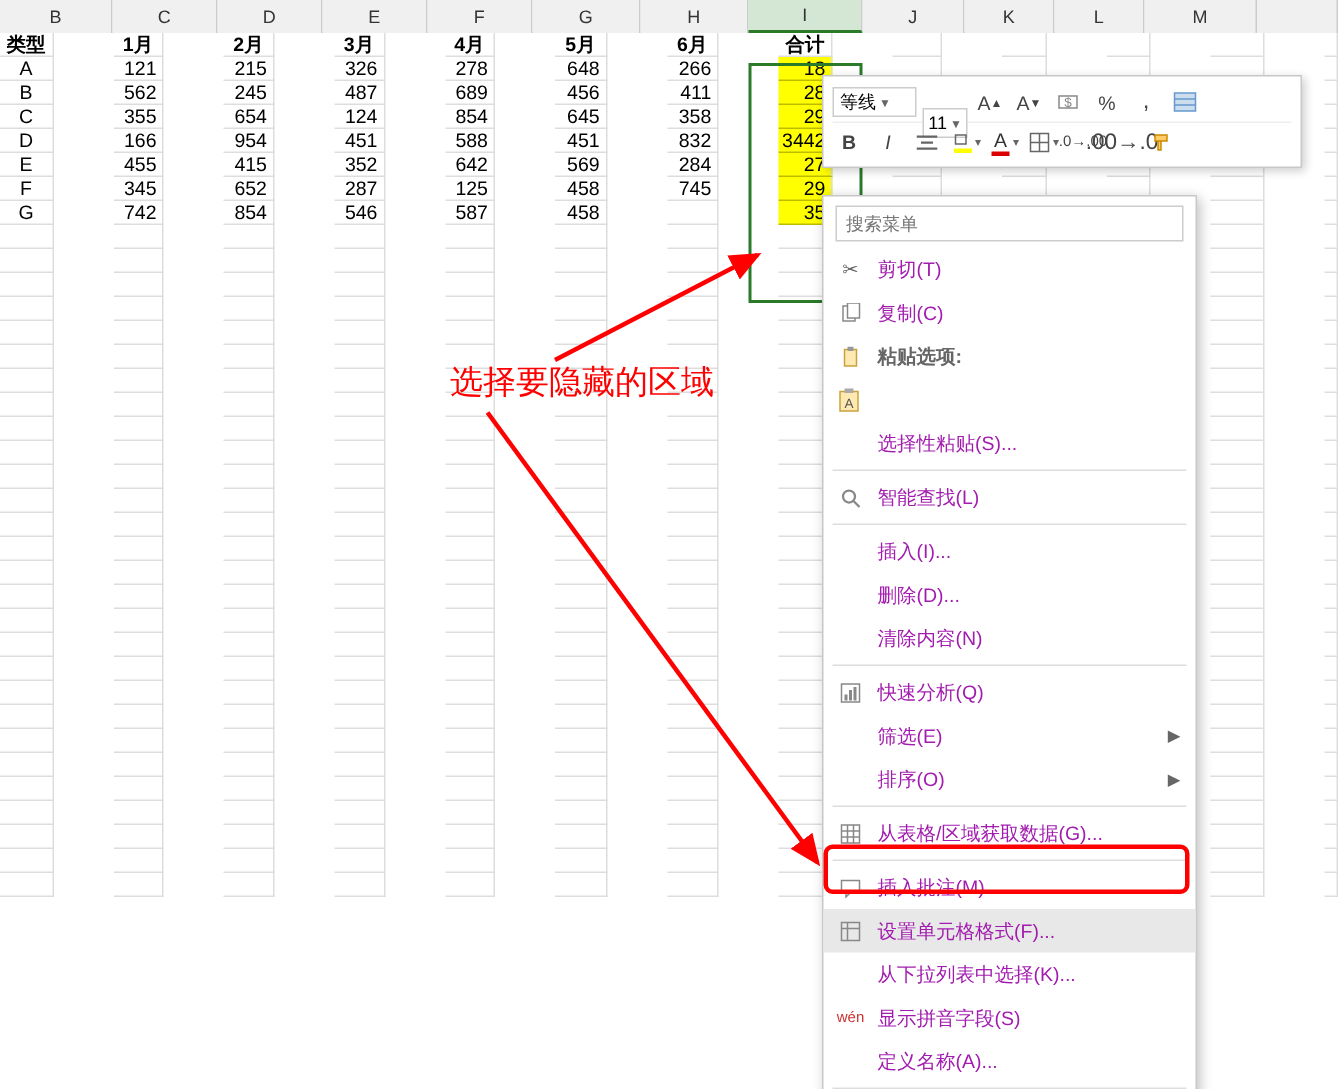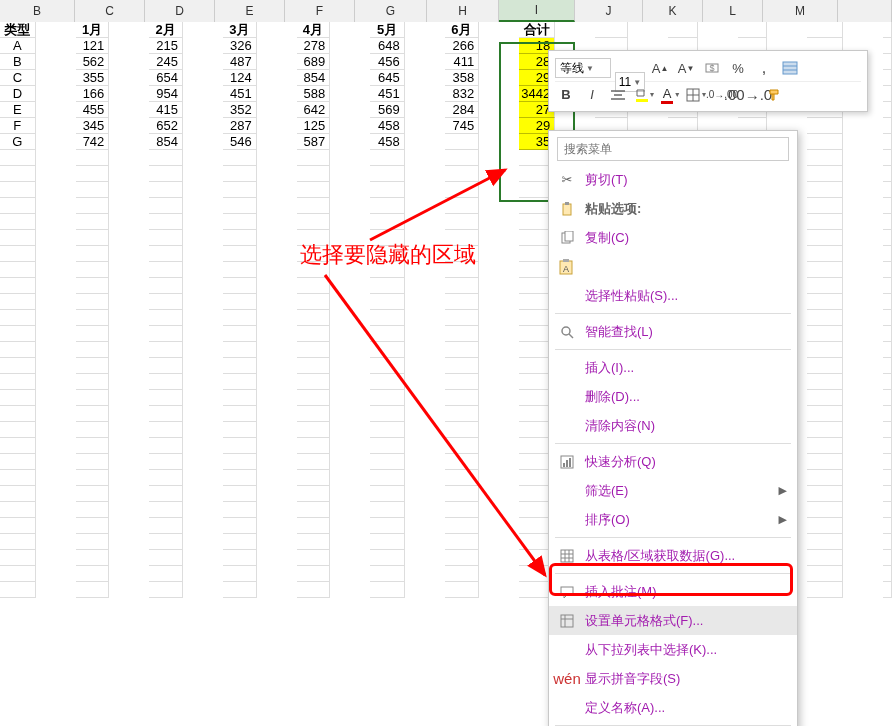--- a/index.html
+++ b/index.html
@@ -822,34 +822,34 @@
   <div class="ctx-search">
     <input type="text" placeholder="搜索菜单" style="">
   </div>
   <div class="ctx-item">
     <span class="ctx-icon">✂</span>
     <span class="ctx-label">剪切(T)</span>
   </div>
   <div class="ctx-item">
     <span class="ctx-icon">
         <svg width="14" height="14">
-          <rect x="3" y="2" width="8" height="11" fill="#ffe9b3" stroke="#c9a23a"></rect>
-          <rect x="5" y="0" width="4" height="3" fill="#999"></rect>
+          <rect x="2" y="2" width="8" height="10" fill="none" stroke="#888"></rect>
+          <rect x="5" y="0" width="8" height="10" fill="#fff" stroke="#888"></rect>
         </svg>
       </span>
-    <span class="ctx-label ctx-label-head">粘贴选项:</span>
+    <span class="ctx-label">复制(C)</span>
   </div>
   <div class="ctx-item">
     <span class="ctx-icon">
         <svg width="14" height="14">
-          <rect x="2" y="2" width="8" height="10" fill="none" stroke="#888"></rect>
-          <rect x="5" y="0" width="8" height="10" fill="#fff" stroke="#888"></rect>
+          <rect x="3" y="2" width="8" height="11" fill="#ffe9b3" stroke="#c9a23a"></rect>
+          <rect x="5" y="0" width="4" height="3" fill="#999"></rect>
         </svg>
       </span>
-    <span class="ctx-label">复制(C)</span>
+    <span class="ctx-label ctx-label-head">粘贴选项:</span>
   </div>
   <div class="ctx-item no-icon">
     <span class="ctx-icon" style="margin-left:-28px">
         <svg width="18" height="18">
           <rect x="2" y="3" width="12" height="13" fill="#ffe9b3" stroke="#c9a23a"></rect>
           <rect x="5" y="1" width="6" height="3" fill="#aaa"></rect>
           <text x="8" y="14" text-anchor="middle" font-size="9" fill="#555">A</text>
         </svg>
       </span>
   </div>
@@ -926,21 +926,21 @@
           <line x1="1" y1="5" x2="13" y2="5" stroke="#888"></line>
           <line x1="5" y1="1" x2="5" y2="13" stroke="#888"></line>
         </svg>
       </span>
     <span class="ctx-label">设置单元格格式(F)...</span>
   </div>
   <div class="ctx-item no-icon">
     <span class="ctx-label">从下拉列表中选择(K)...</span>
   </div>
   <div class="ctx-item">
-    <span class="ctx-icon" style="font-size:15px;color:#c33">wén<br></span>
+    <span class="ctx-icon" style="font-size:10px;color:#c33">wén<br></span>
     <span class="ctx-label">显示拼音字段(S)</span>
   </div>
   <div class="ctx-item no-icon">
     <span class="ctx-label">定义名称(A)...</span>
   </div>
   <div class="ctx-sep"></div>
 
 </div>
 
 <div class="red-box" style="top:563px;left:549px;width:244px;height:33px;"></div>

